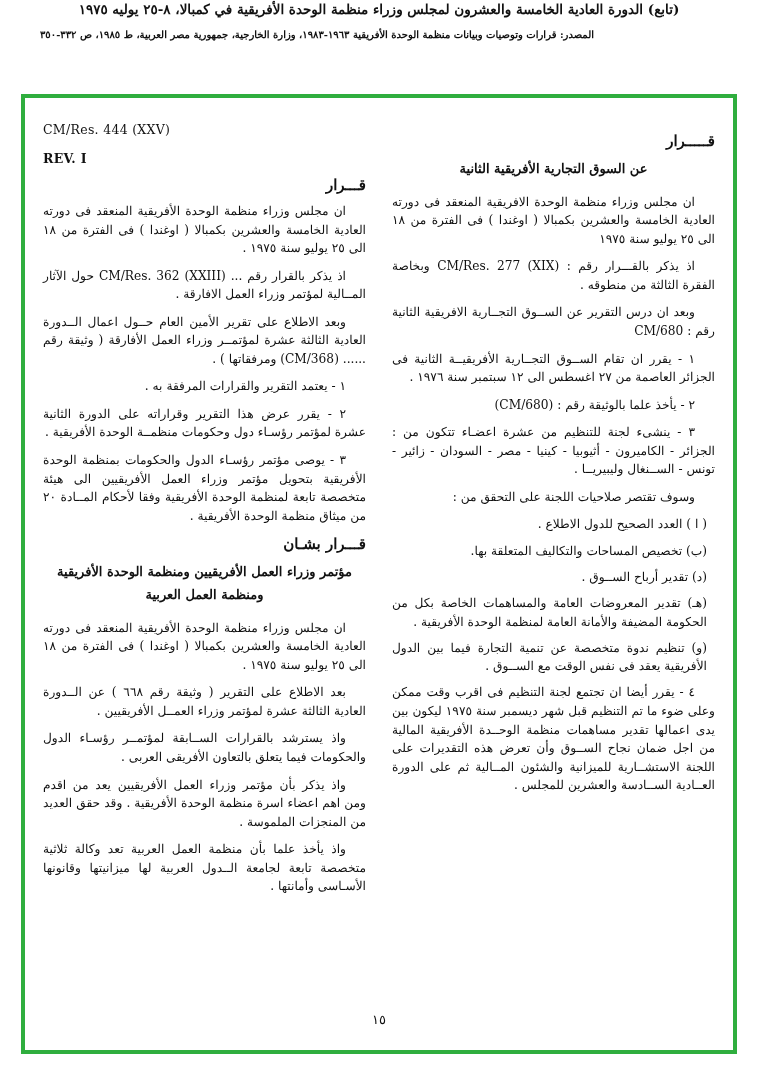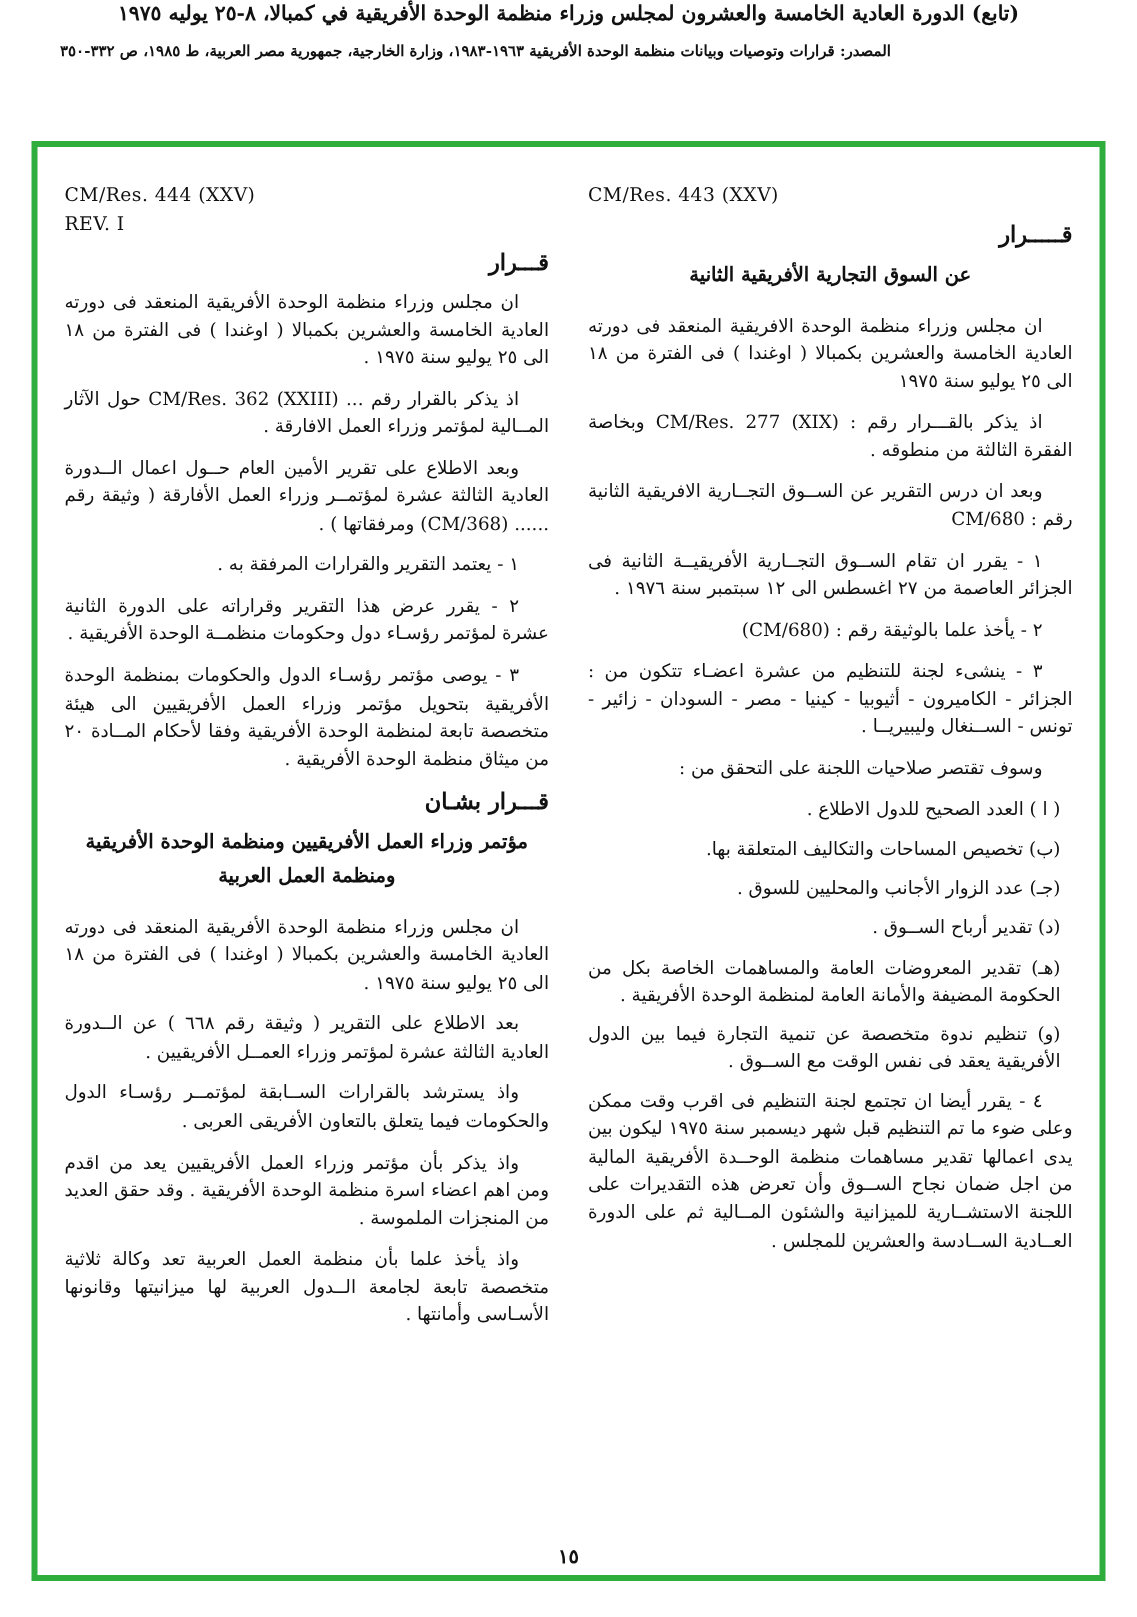--- a/index.html
+++ b/index.html
@@ -67,23 +67,23 @@
     text-align: left;
     font-weight: normal;
     font-size: 12.5px;
     margin: 0 0 4px 0;
     letter-spacing: 0.3px;
   }
   .ref.mt-lg { margin-top: 22px; }
   .rev {
     direction: ltr;
     text-align: left;
-    font-weight: normal;
+    font-weight: bold;
     font-size: 12.5px;
-    margin: 4px 0 10px 0;
+    margin: 14px 0 10px 0;
     letter-spacing: 0.3px;
   }
   .h-title {
     text-align: right;
     font-weight: bold;
     font-size: 15px;
     margin: 10px 0 8px 0;
   }
   .h-sub {
     text-align: center;
@@ -107,57 +107,55 @@
     text-align: justify;
     margin: 0 0 8px 0;
     text-indent: 0;
     padding-right: 8px;
   }
   
   .page-num {
     position: absolute;
     left: 0;
     right: 0;
-    bottom: 4px;
+    bottom: 23px;
     text-align: center;
-    font-weight: bold;
+    font-weight: normal;
     font-size: 13px;
   }
 </style>
 </head>
 <body>
 
 <div class="page">
 
   <div class="header">
     <div class="header-line1">(تابع) الدورة العادية الخامسة والعشرون لمجلس وزراء منظمة الوحدة الأفريقية في كمبالا، ٨-٢٥ يوليه ١٩٧٥</div>
     <div class="header-line2">المصدر: قرارات وتوصيات وبيانات منظمة الوحدة الأفريقية ١٩٦٣-١٩٨٣، وزارة الخارجية، جمهورية مصر العربية، ط ١٩٨٥، ص ٣٣٢-٣٥٠</div>
   </div>
 
   <div class="green-box">
     <div class="content">
 
       <div class="col">
-        <p class="ref">CM/Res. 443 (XXV)</p>
         <h2 class="h-title">قـــــرار</h2>
         <h3 class="h-sub">عن السوق التجارية الأفريقية الثانية</h3>
 
         <p class="p">ان مجلس وزراء منظمة الوحدة الافريقية المنعقد فى دورته العادية الخامسة والعشرين بكمبالا ( اوغندا ) فى الفترة من ١٨ الى ٢٥ يوليو سنة ١٩٧٥</p>
         <p class="p">اذ يذكر بالقـــرار رقم : CM/Res. 277 (XIX) وبخاصة الفقرة الثالثة من منطوقه .</p>
         <p class="p">وبعد ان درس التقرير عن الســوق التجــارية الافريقية الثانية رقم : CM/680</p>
 
         <p class="p">١ - يقرر ان تقام الســوق التجــارية الأفريقيــة الثانية فى الجزائر العاصمة من ٢٧ اغسطس الى ١٢ سبتمبر سنة ١٩٧٦ .</p>
         <p class="p">٢ - يأخذ علما بالوثيقة رقم : (CM/680)</p>
         <p class="p">٣ - ينشىء لجنة للتنظيم من عشرة اعضـاء تتكون من : الجزائر - الكاميرون - أثيوبيا - كينيا - مصر - السودان - زائير - تونس - الســنغال وليبيريــا .</p>
 
         <p class="p">وسوف تقتصر صلاحيات اللجنة على التحقق من :</p>
 
         <p class="sub">( ا ) العدد الصحيح للدول الاطلاع .</p>
         <p class="sub">(ب) تخصيص المساحات والتكاليف المتعلقة بها.</p>
-        <p class="sub">(جـ) عدد الزوار الأجانب والمحليين للسوق .</p>
         <p class="sub">(د) تقدير أرباح الســوق .</p>
         <p class="sub">(هـ) تقدير المعروضات العامة والمساهمات الخاصة بكل من الحكومة المضيفة والأمانة العامة لمنظمة الوحدة الأفريقية .</p>
         <p class="sub">(و) تنظيم ندوة متخصصة عن تنمية التجارة فيما بين الدول الأفريقية يعقد فى نفس الوقت مع الســوق .</p>
 
         <p class="p">٤ - يقرر أيضا ان تجتمع لجنة التنظيم فى اقرب وقت ممكن وعلى ضوء ما تم التنظيم قبل شهر ديسمبر سنة ١٩٧٥ ليكون بين يدى اعمالها تقدير مساهمات منظمة الوحــدة الأفريقية المالية من اجل ضمان نجاح الســوق وأن تعرض هذه التقديرات على اللجنة الاستشــارية للميزانية والشئون المــالية ثم على الدورة العــادية الســادسة والعشرين للمجلس .</p>
       </div>
 
       <div class="col">
         <p class="ref">CM/Res. 444 (XXV)</p>
         <p class="rev">REV. I</p>

